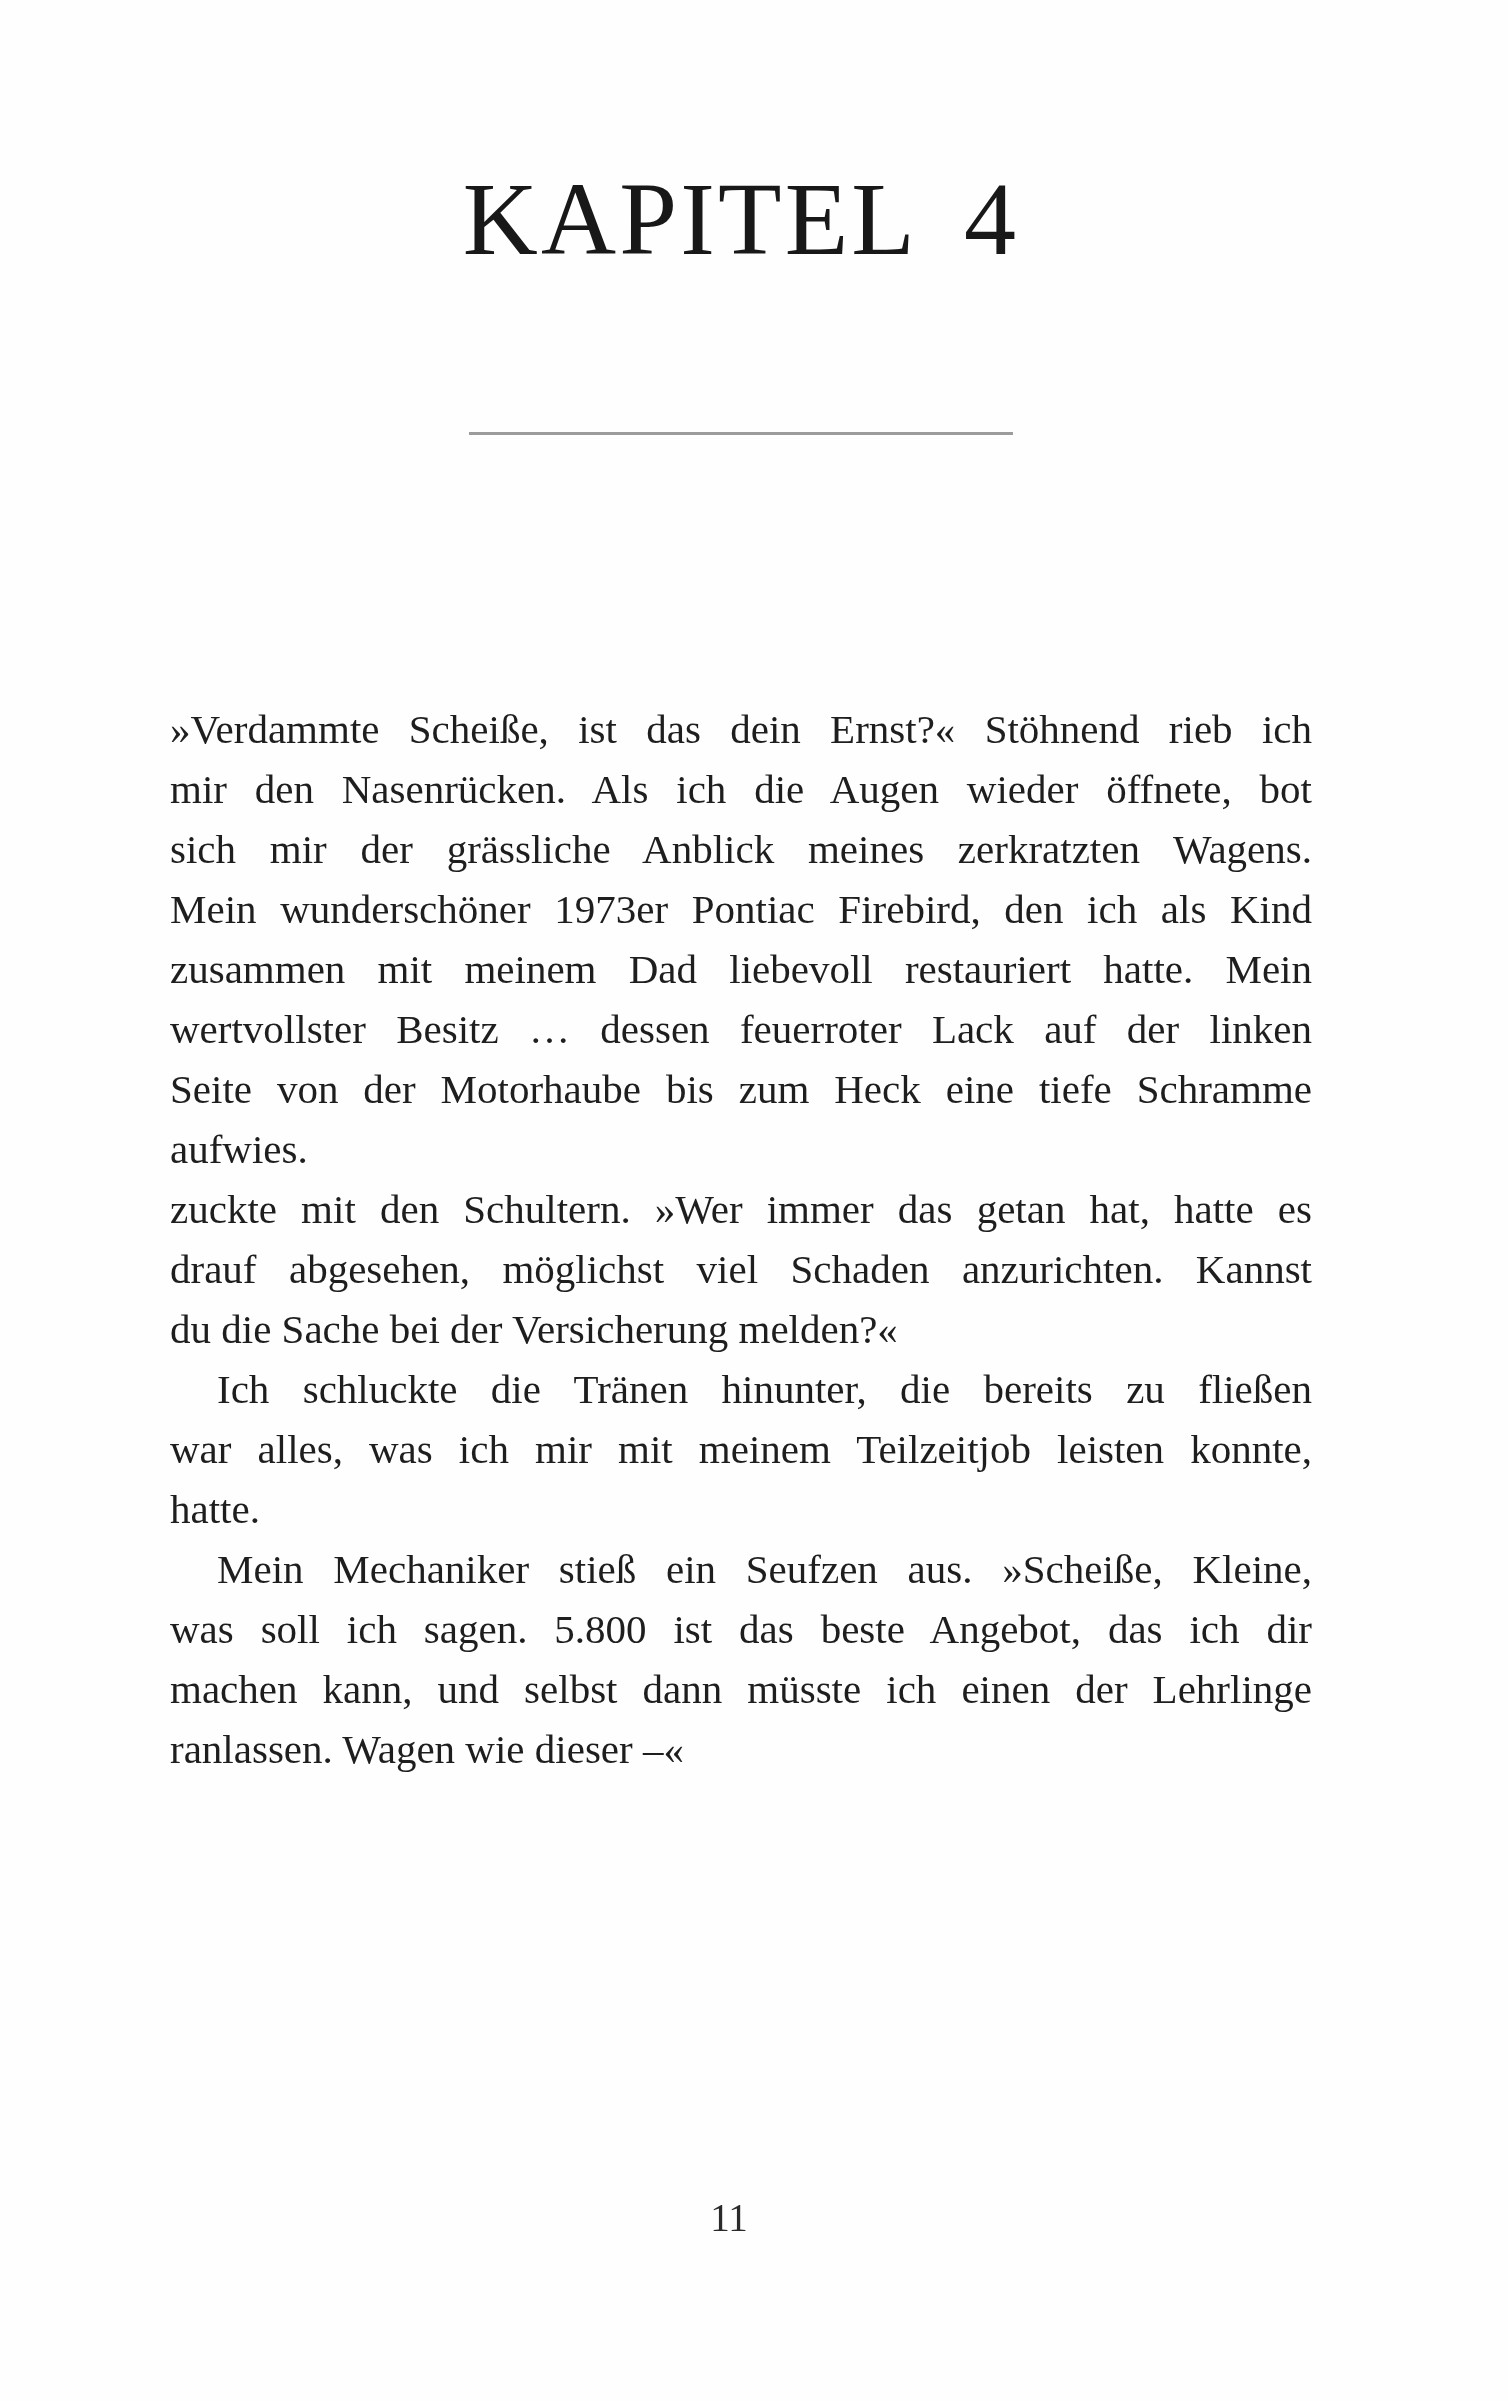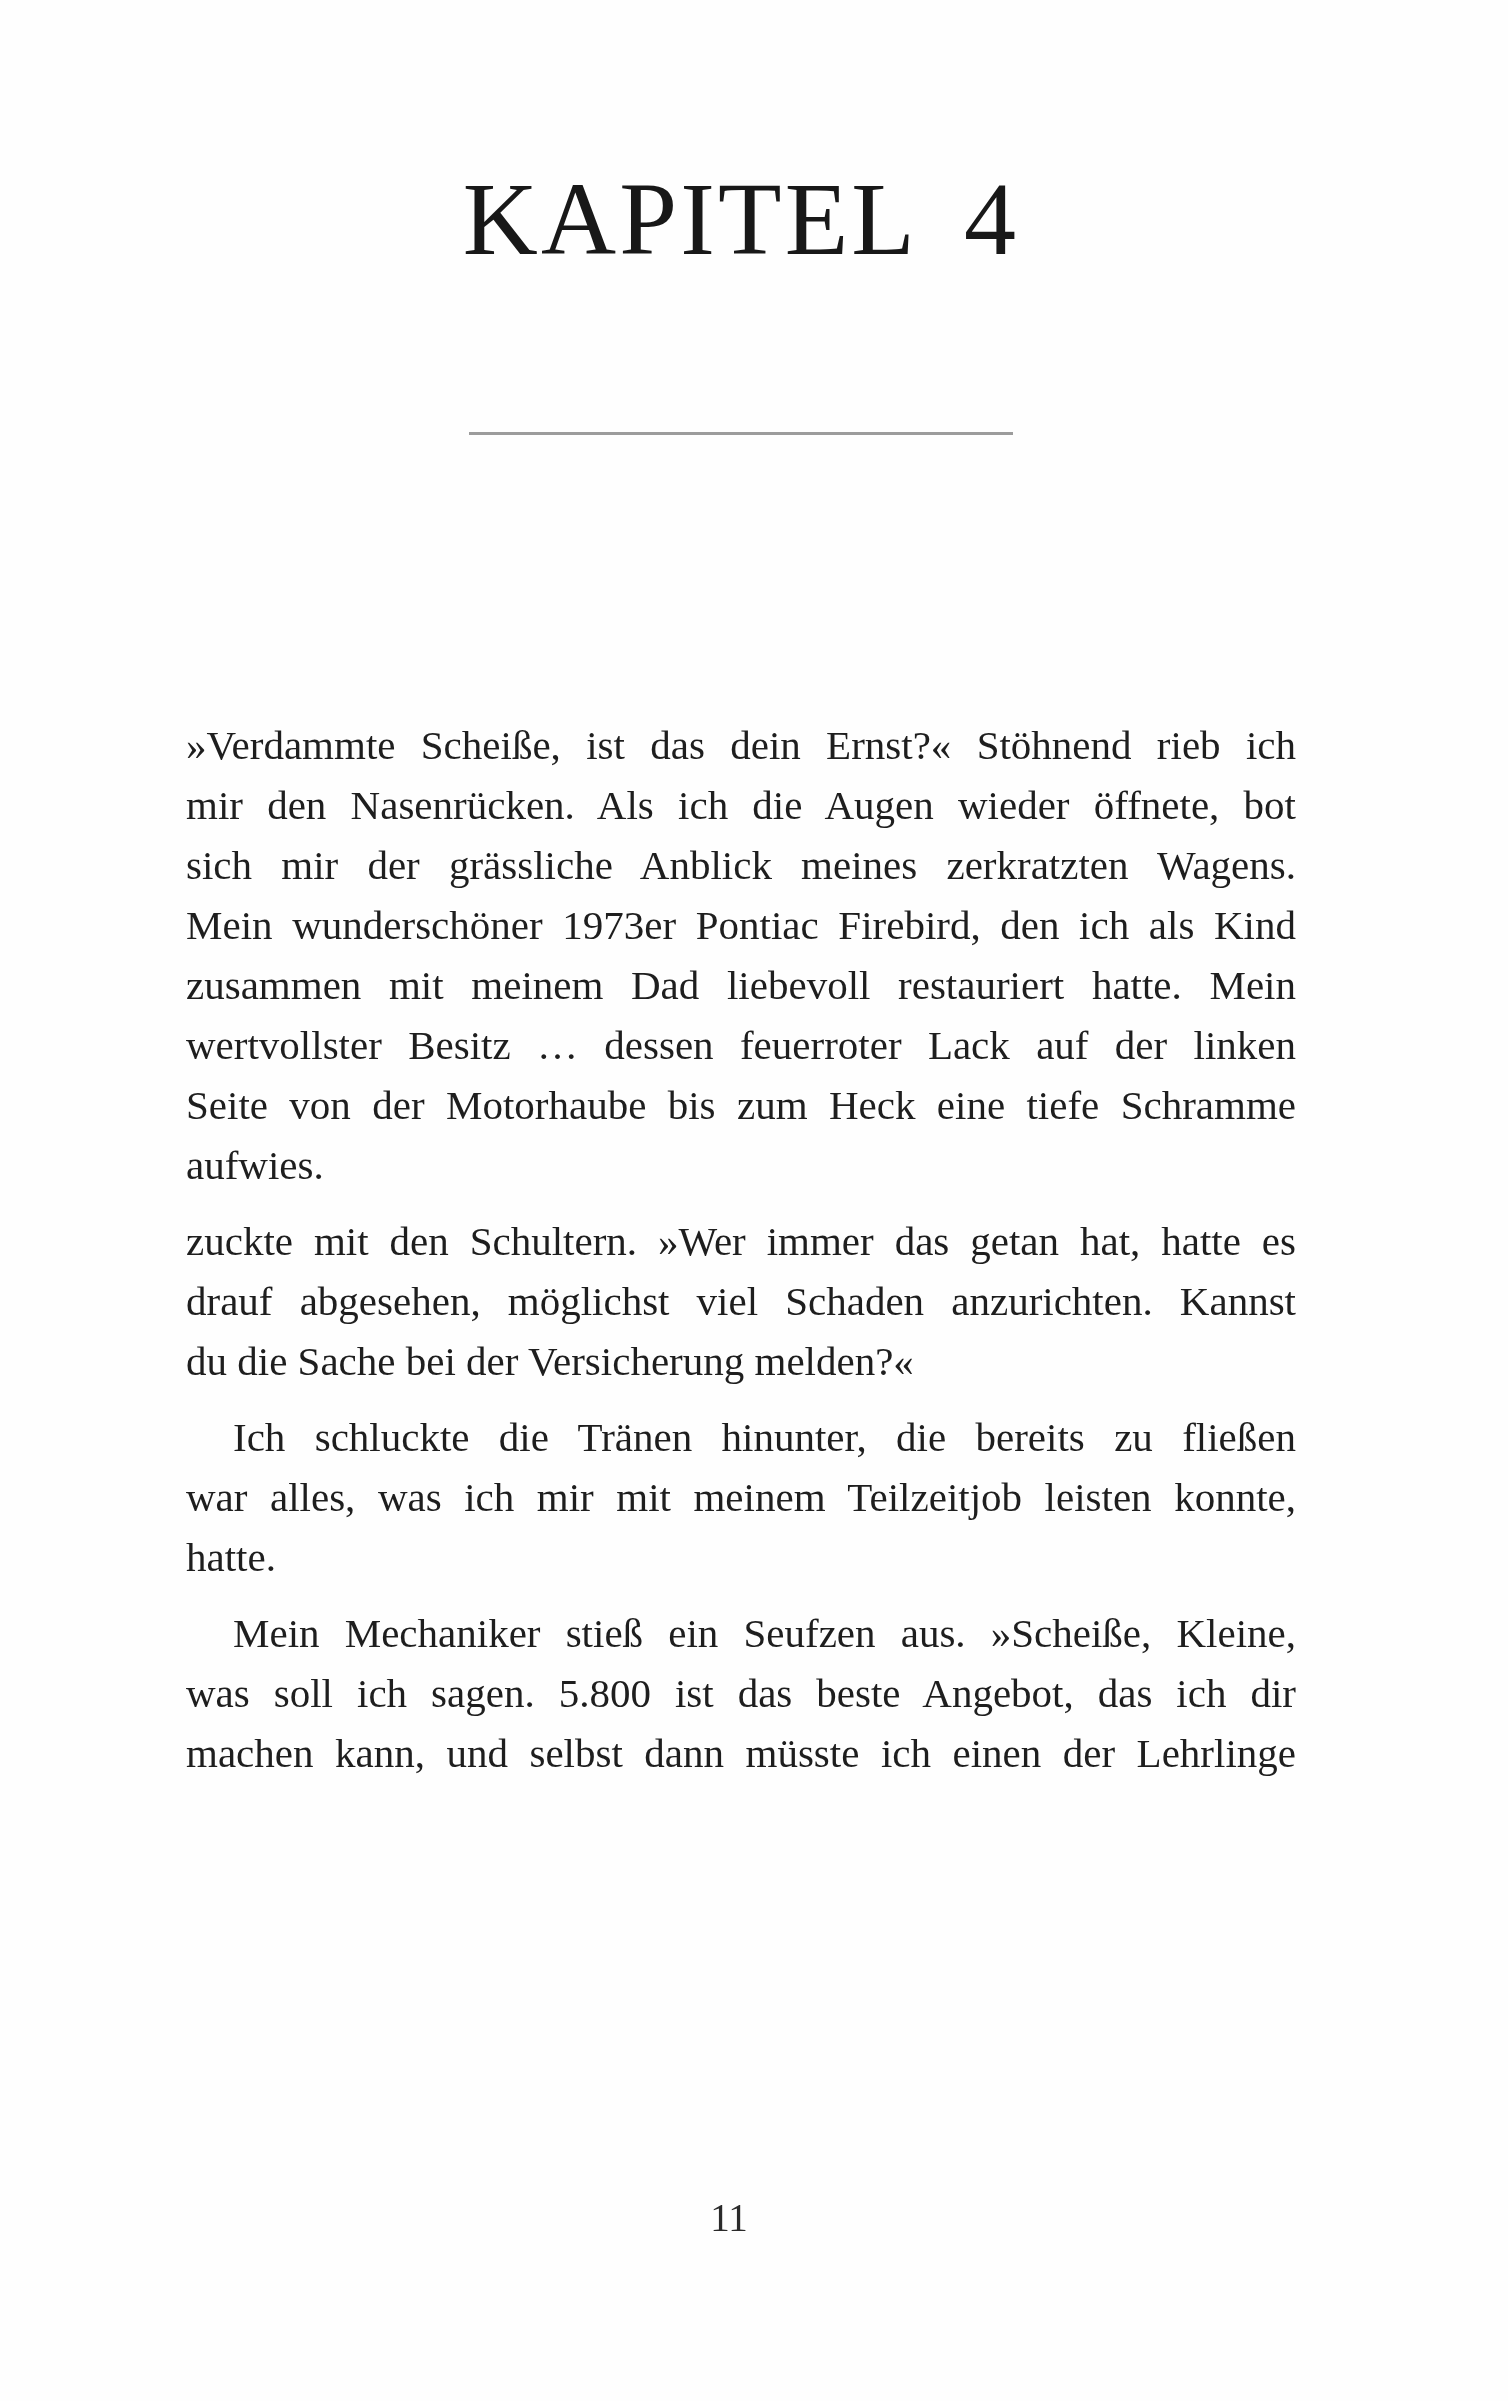--- a/index.html
+++ b/index.html
@@ -43,21 +43,21 @@
   .body-text {
     position: absolute;
     top: 699px;
     left: 170px;
     width: 1142px;
     font-size: 41px;
     line-height: 60px;
     color: #1e1e1e;
   }
   .paragraph {
-    margin: 16px;
+    margin: 0;
     padding: 0;
     font-family: Liberation Serif, serif;
   }
   .line {
     text-align: justify;
     text-align-last: justify;
     white-space: normal;
   }
   .line.ragged {
     text-align-last: left;
@@ -103,19 +103,20 @@
       </div>
       <div class="paragraph">
         <div class="line indent">Ich schluckte die Tränen hinunter, die bereits zu fließen</div>
         <div class="line">war alles, was ich mir mit meinem Teilzeitjob leisten konnte,</div>
         <div class="line ragged">hatte.</div>
       </div>
       <div class="paragraph">
         <div class="line indent">Mein Mechaniker stieß ein Seufzen aus. »Scheiße, Kleine,</div>
         <div class="line">was soll ich sagen. 5.800 ist das beste Angebot, das ich dir</div>
         <div class="line">machen kann, und selbst dann müsste ich einen der Lehrlinge</div>
+        <div class="line ragged">ranlassen. Wagen wie dieser –«</div>
       </div>
     </div>
 
   <div class="page-number">11</div>
 
 </div>
 
 
 </body></html>

